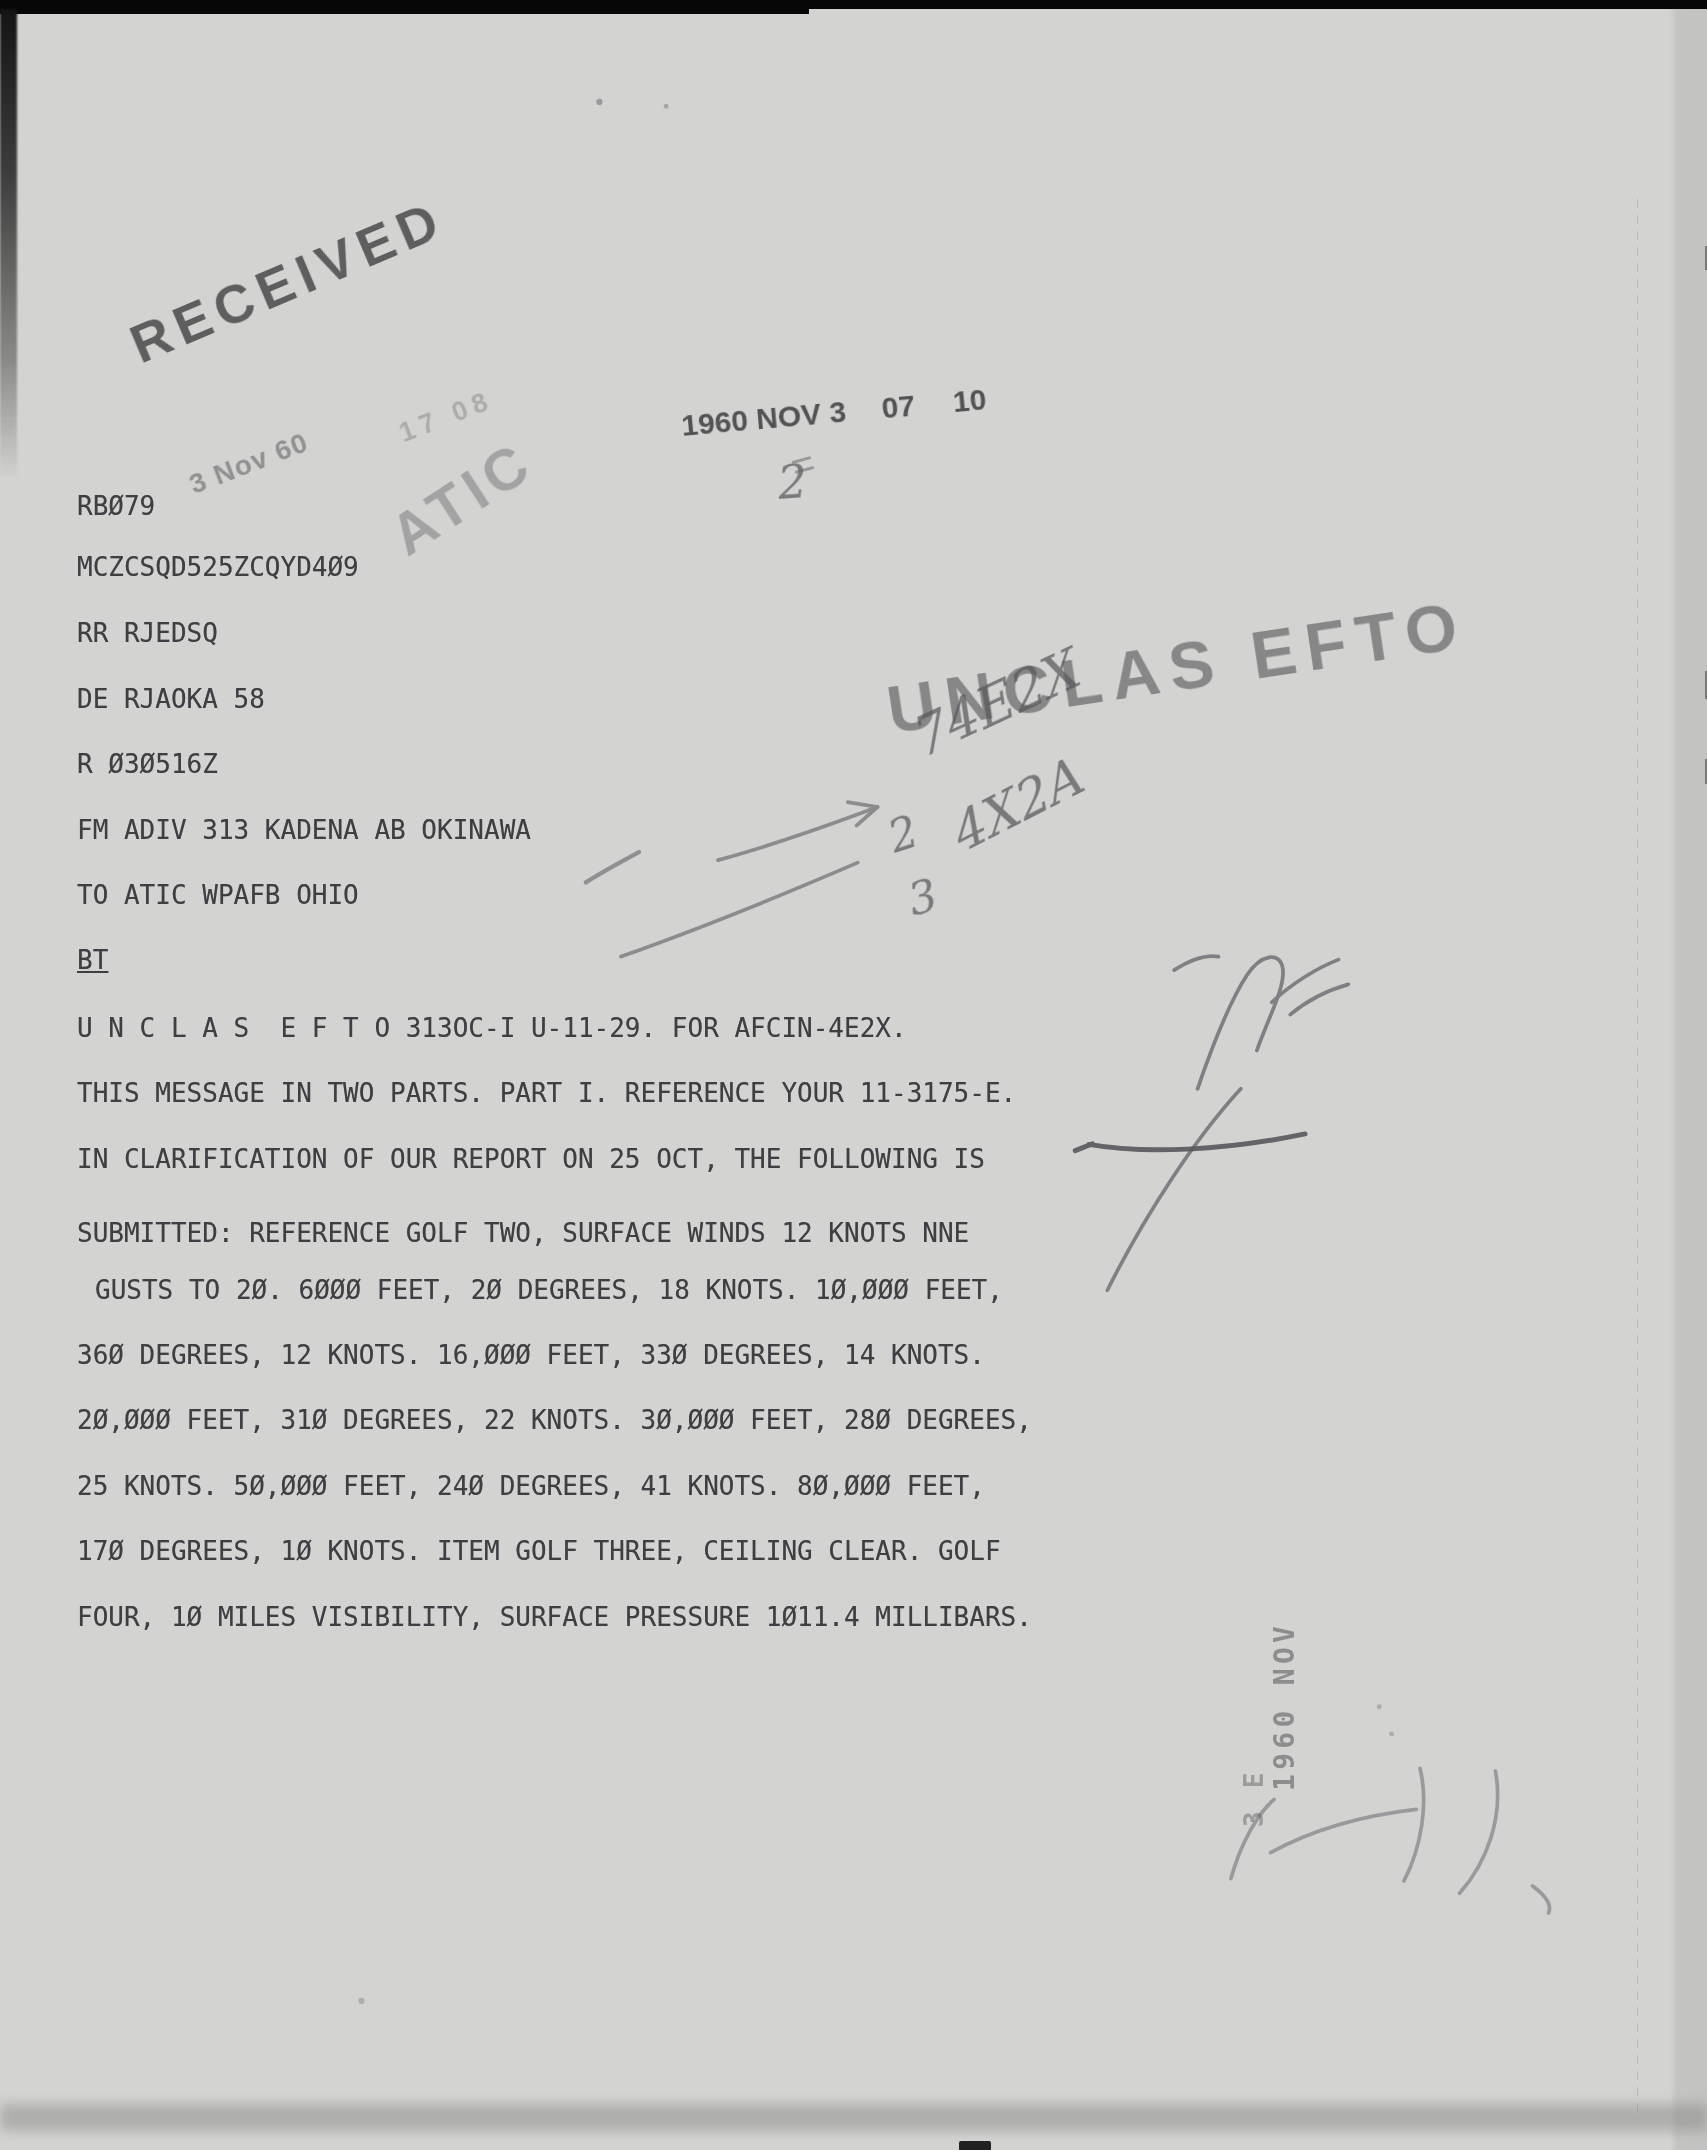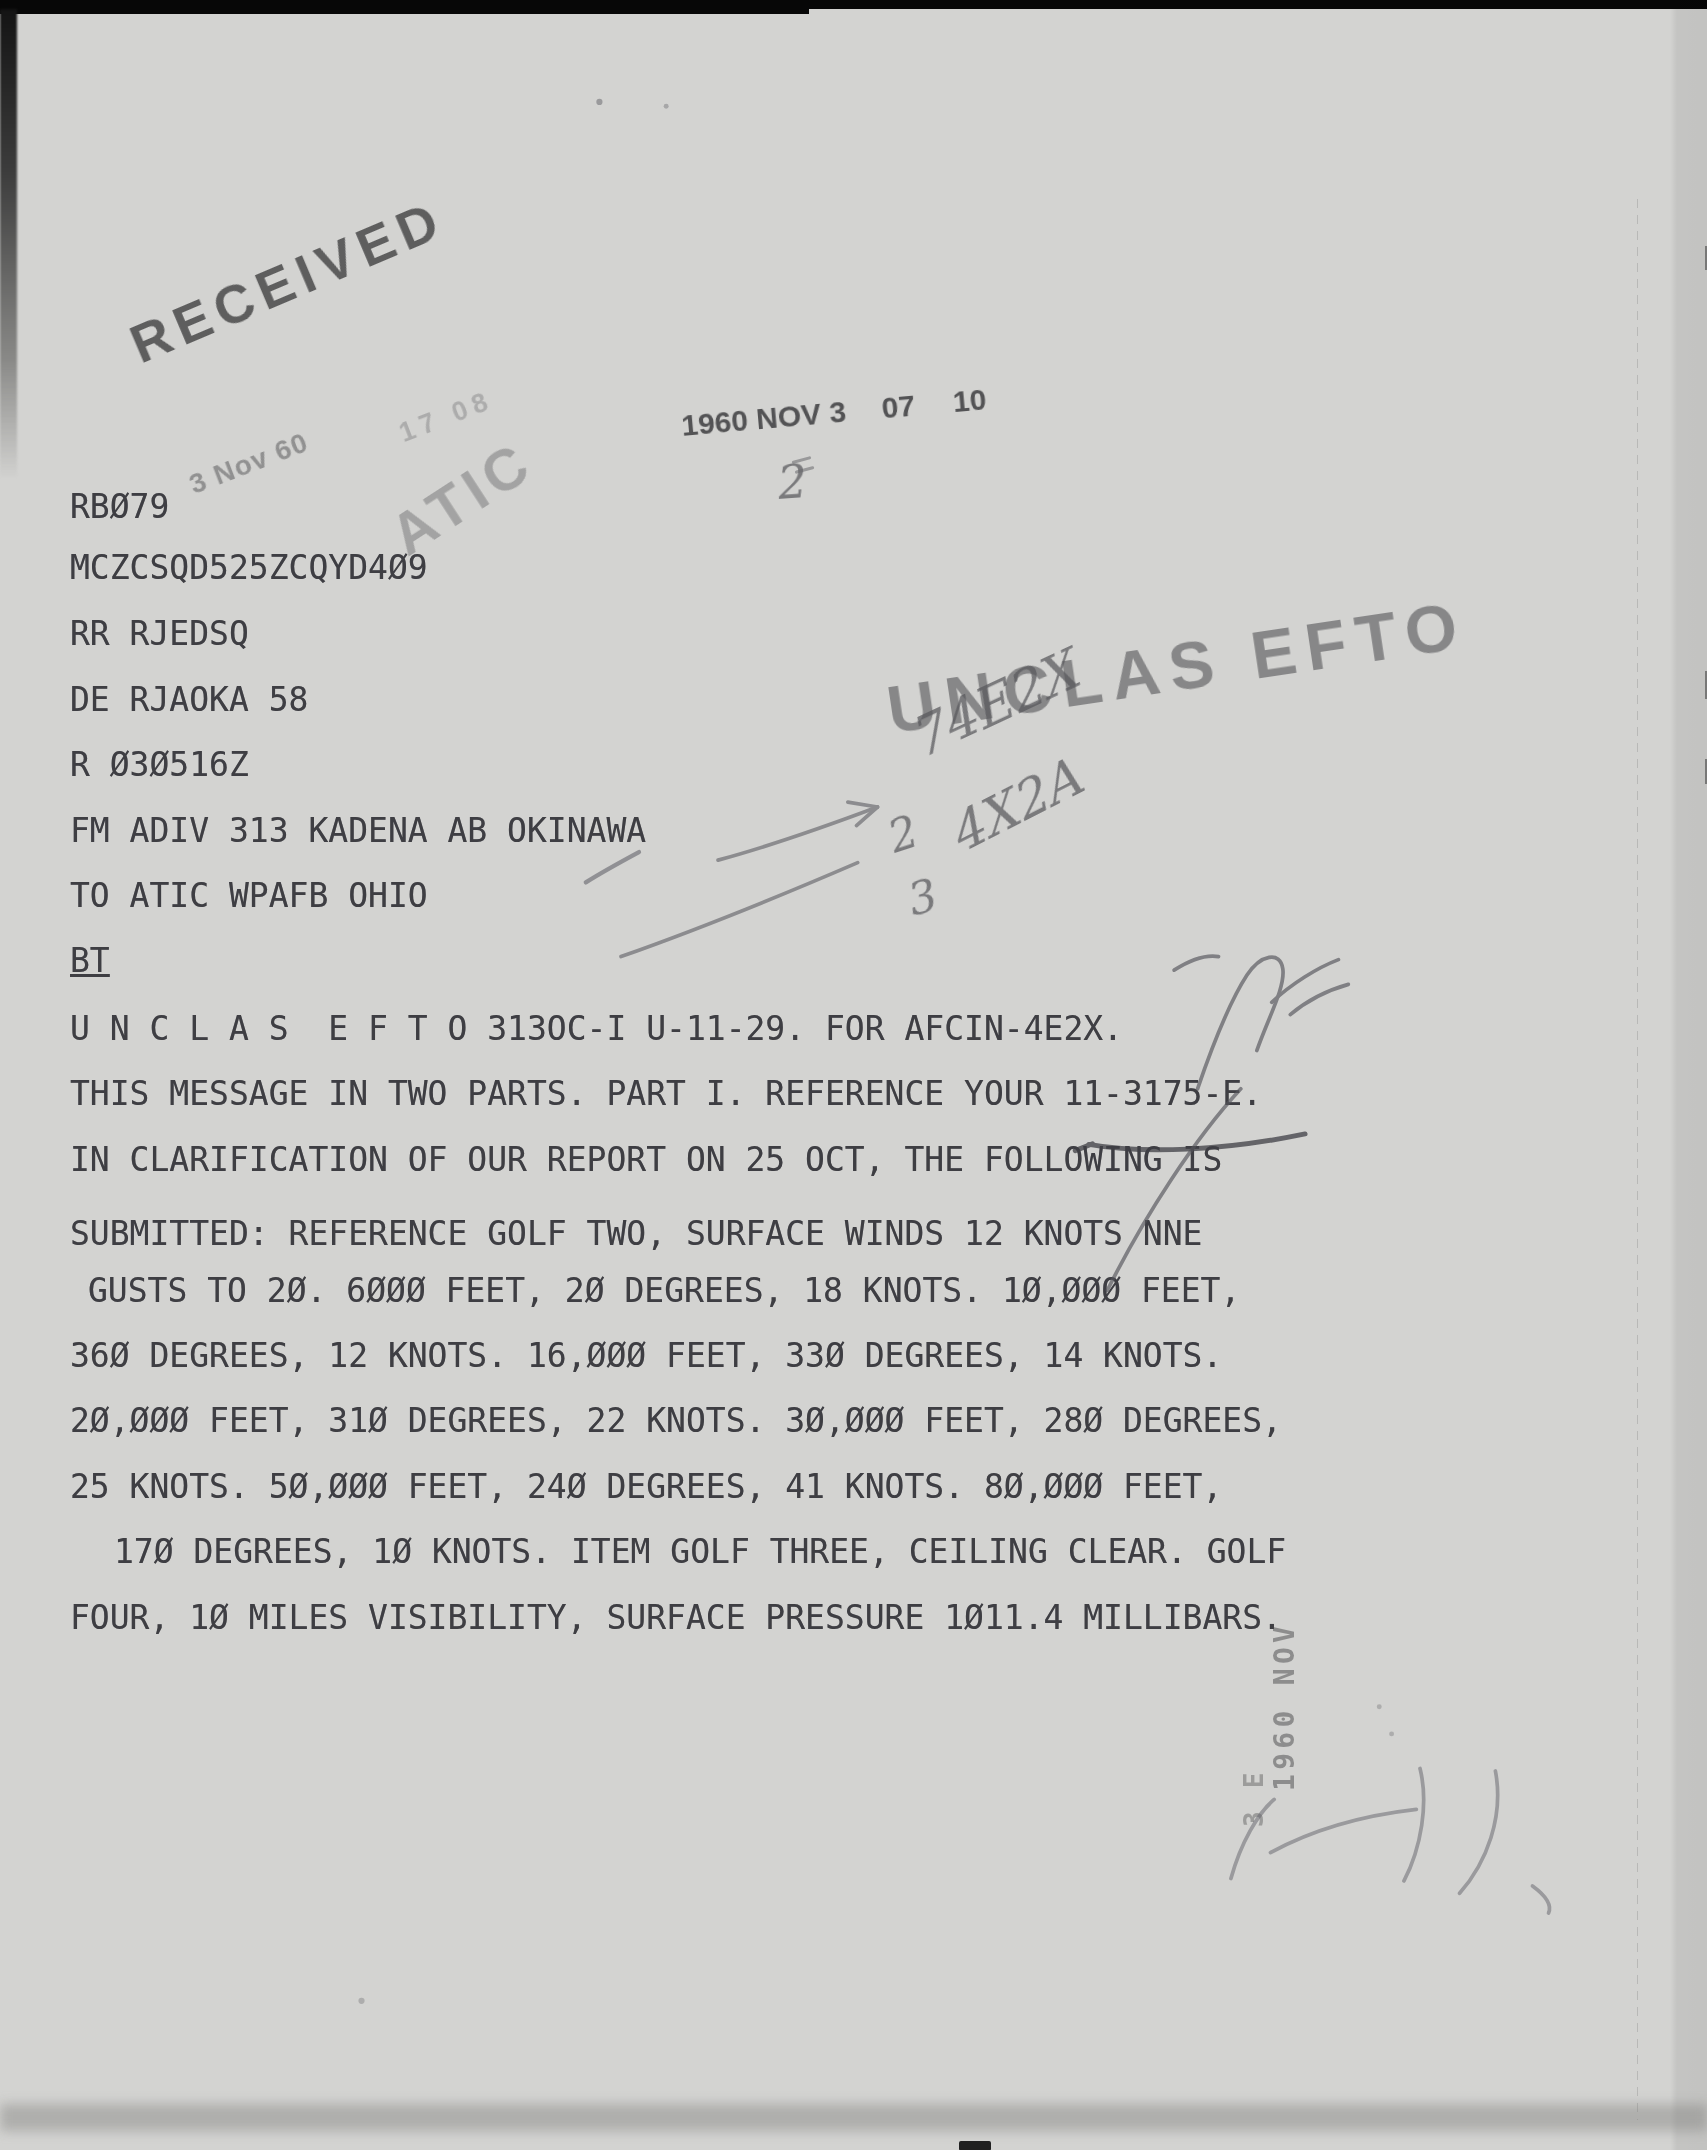--- a/index.html
+++ b/index.html
@@ -18,22 +18,22 @@
   .right-strip{position:absolute;right:0;top:0;width:38px;height:100%;
     background:linear-gradient(to right, rgba(0,0,0,0) 0%, rgba(0,0,0,0.07) 18%, rgba(0,0,0,0.08) 100%);}
   .edge-line{position:absolute;left:1637px;top:199px;width:1.2px;height:1921px;opacity:.3;
     background:repeating-linear-gradient(#7a7a7a 0 8.6px, rgba(0,0,0,0) 8.6px 16px);}
   .bottom-band{position:absolute;left:0;top:2104px;width:100%;height:27px;
     background:rgba(120,120,118,.4);filter:blur(5.6px);}
   .bottom-tick{position:absolute;left:959px;top:2141px;width:32px;height:10px;background:#0c0c0c;border-radius:1.9px;opacity:.9;}
   .edge-tick{position:absolute;width:3.1px;background:#2e2e2e;opacity:.5;}
   
   .typed{
-    position:absolute;left:70px;white-space:pre;
-    font-family:"DejaVu Sans Mono", monospace;font-size:33px;line-height:37px;
+    position:absolute;left:77px;white-space:pre;
+    font-family:"DejaVu Sans Mono", monospace;font-size:26px;line-height:37px;
     color:rgba(52,52,58,.88);text-shadow:0 0 0.6px rgba(60,60,66,.55);
     filter:blur(0.2px);letter-spacing:0;
   }
   
   .stamp{
     position:absolute;font-family:"Liberation Sans", sans-serif;font-weight:bold;
     color:rgba(70,70,72,.62);transform-origin:left top;filter:blur(0.4px);white-space:pre;
   }
   .stamp-received{font-size:54px;letter-spacing:7.4px;transform:rotate(-23deg);color:rgba(48,48,50,.72);}
   .stamp-date-small{font-size:28px;font-weight:600;letter-spacing:1.2px;transform:rotate(-21deg);color:rgba(80,80,82,.5);}
@@ -87,21 +87,21 @@
   <div class="typed" style="top:942px;text-decoration:underline;">BT</div>
 
   <div class="typed" style="top:1010px;">U N C L A S  E F T O 313OC-I U-11-29. FOR AFCIN-4E2X.</div>
   <div class="typed" style="top:1075px;text-align:center;">THIS MESSAGE IN TWO PARTS. PART I. REFERENCE YOUR 11-3175-E.</div>
   <div class="typed" style="top:1141px;">IN CLARIFICATION OF OUR REPORT ON 25 OCT, THE FOLLOWING IS</div>
   <div class="typed" style="top:1206px;margin-top:9px;">SUBMITTED: REFERENCE GOLF TWO, SURFACE WINDS 12 KNOTS NNE</div>
   <div class="typed" style="top:1272px;margin-left:18px;">GUSTS TO 2Ø. 6ØØØ FEET, 2Ø DEGREES, 18 KNOTS. 1Ø,ØØØ FEET,</div>
   <div class="typed" style="top:1337px;">36Ø DEGREES, 12 KNOTS. 16,ØØØ FEET, 33Ø DEGREES, 14 KNOTS.</div>
   <div class="typed" style="top:1402px;text-align:right;">2Ø,ØØØ FEET, 31Ø DEGREES, 22 KNOTS. 3Ø,ØØØ FEET, 28Ø DEGREES,</div>
   <div class="typed" style="top:1468px;">25 KNOTS. 5Ø,ØØØ FEET, 24Ø DEGREES, 41 KNOTS. 8Ø,ØØØ FEET,</div>
-  <div class="typed" style="top:1533px;margin-left:44px;">17Ø DEGREES, 1Ø KNOTS. ITEM GOLF THREE, CEILING CLEAR. GOLF</div>
+  <div class="typed" style="top:1533px;">17Ø DEGREES, 1Ø KNOTS. ITEM GOLF THREE, CEILING CLEAR. GOLF</div>
   <div class="typed" style="top:1599px;">FOUR, 1Ø MILES VISIBILITY, SURFACE PRESSURE 1Ø11.4 MILLIBARS.</div>
 
   <div class="stamp-side" style="position:absolute;left:1268px;top:1606px;height:185px;">1960 NOV</div>
   <div class="stamp-side2" style="position:absolute;left:1239px;top:1741px;height:86px;">3 E</div>
 
   <svg class="overlay" width="1708" height="2151" viewBox="0 0 2764 3481">
 
     <g stroke="#64646a" stroke-width="7" fill="none" stroke-linecap="round" opacity="0.6">
       <path d="M948,1428 C975,1411 1008,1393 1034,1379"></path>
     </g>

